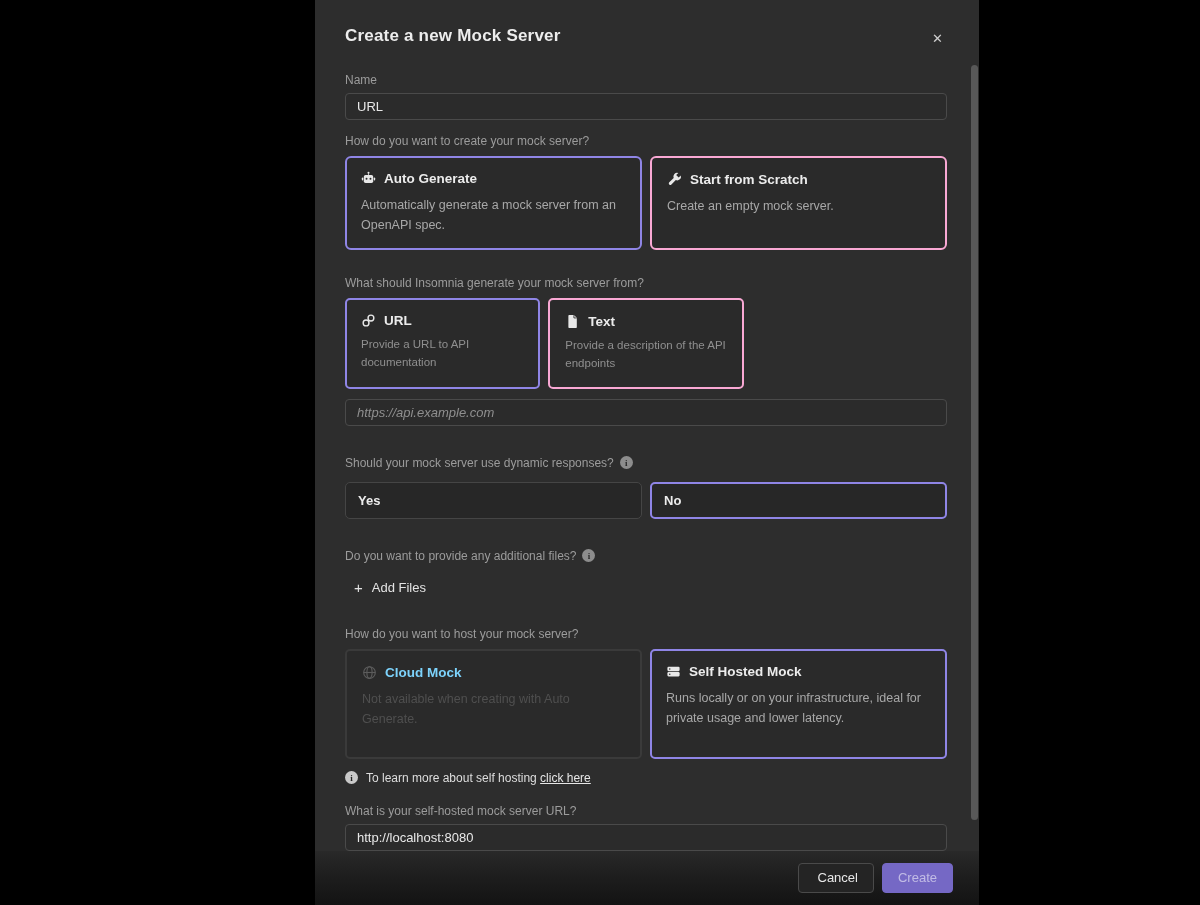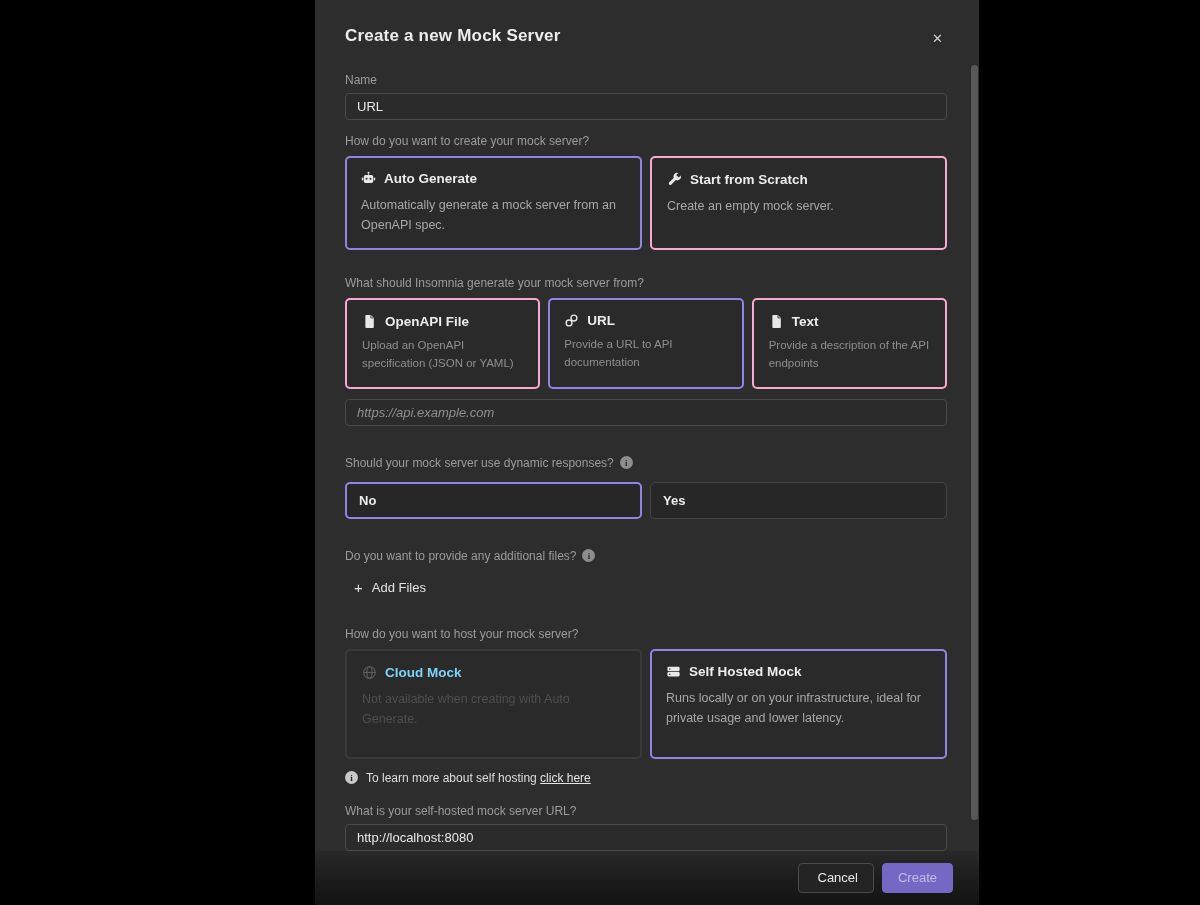--- a/index.html
+++ b/index.html
@@ -24,21 +24,21 @@
           padding:14px 15px; cursor:pointer; }
   .card.selected { border:2px solid #8f85e6; padding:13px 14px; }
   .card.disabled { border-color:#3a3a3a; cursor:default; }
   .card-head { display:flex; align-items:center; gap:8px; color:#ececec;
                font-size:13.5px; font-weight:700; }
   .card.disabled .card-head { color:#7dd3fc; }
   .card-desc { margin-top:9px; font-size:12.5px; color:#a8a8a8; line-height:1.6; }
   .card.disabled .card-desc { color:#4f4f4f; }
   .card-sm .card-desc { font-size:11.5px; color:#8f8f8f; margin-top:8px; line-height:1.55; }
   .card-tall { min-height:110px; }
-  .row1 .card { min-height:88px; }
+  .row1 .card { min-height:88px;border-radius:6px; }
   .radio-card { background:#272727; border:1px solid #454545; border-radius:5px;
                 height:37px; display:flex; align-items:center; padding:0 12px;
                 color:#ececec; font-size:13px; font-weight:700; cursor:pointer; }
   .radio-card.selected { border:2px solid #8f85e6; }
   .icon { display:inline-flex; width:15px; height:15px; color:#e8e8e8; flex:0 0 auto; }
   .icon svg { width:100%; height:100%; }
   .card.disabled .icon { color:#5c5c5c; }
   .info-dot { width:13px; height:13px; border-radius:50%; background:#8d8d8d; color:#2b2b2b;
               font-size:9px; font-weight:700; display:inline-flex; align-items:center;
               justify-content:center; font-family:"Liberation Serif", serif; flex:0 0 auto; }
@@ -105,32 +105,20 @@
             </svg>
           </span>
           <span>Start from Scratch</span>
         </div>
         <div class="card-desc">Create an empty mock server.</div>
       </div>
     </div>
 
     <div class="field-label section-gap-md">What should Insomnia generate your mock server from?</div>
     <div class="grid-3">
-      <div class="card card-sm">
-        <div class="card-head">
-          <span class="icon">
-            <svg viewBox="0 0 16 16" fill="currentColor">
-              <path d="M4.4 1h5.1l3.1 3.1v10.1a.8.8 0 0 1-.8.8H4.4a.8.8 0 0 1-.8-.8V1.8a.8.8 0 0 1 .8-.8z"></path>
-              <path d="M9.5 1.2v3h3" fill="none" stroke="#2a2a2a" stroke-width="0.9"></path>
-            </svg>
-          </span>
-          <span>OpenAPI File</span>
-        </div>
-        <div class="card-desc">Upload an OpenAPI specification (JSON or YAML)</div>
-      </div>
       <div class="card card-sm selected">
         <div class="card-head">
           <span class="icon">
             <svg viewBox="0 0 16 16" fill="none" stroke="currentColor" stroke-width="1.5">
               <circle cx="5.4" cy="10.6" r="3.1"></circle>
                 <circle cx="10.6" cy="5.4" r="3.1"></circle>
             </svg>
           </span>
           <span>URL</span>
         </div>
@@ -149,25 +137,25 @@
         <div class="card-desc">Provide a description of the API endpoints</div>
       </div>
     </div>
     <input class="text-input" style="margin-top: 10px;" placeholder="https://api.example.com">
 
     <div class="field-label section-gap-lg">
       <span>Should your mock server use dynamic responses?</span>
       <span class="info-dot">i</span>
     </div>
     <div class="grid-2" style="margin-top:12px">
+      <div class="radio-card">
+        <span>Yes</span>
+      </div>
       <div class="radio-card selected">
         <span>No</span>
-      </div>
-      <div class="radio-card">
-        <span>Yes</span>
       </div>
     </div>
 
     <div class="field-label section-gap-lg">
       <span>Do you want to provide any additional files?</span>
       <span class="info-dot">i</span>
     </div>
     <button class="add-files">
       <span class="plus">+</span>
       <span>Add Files</span>

